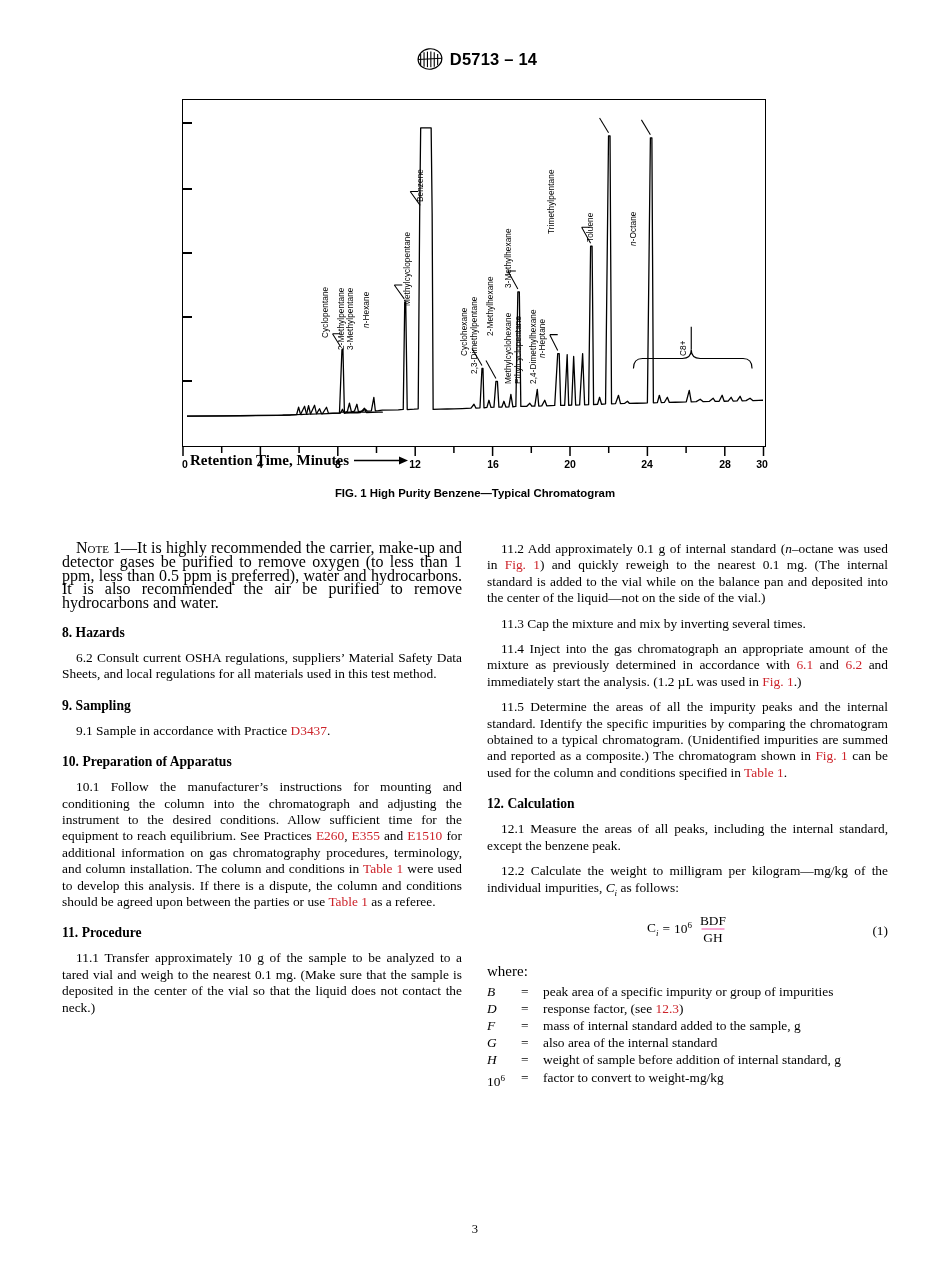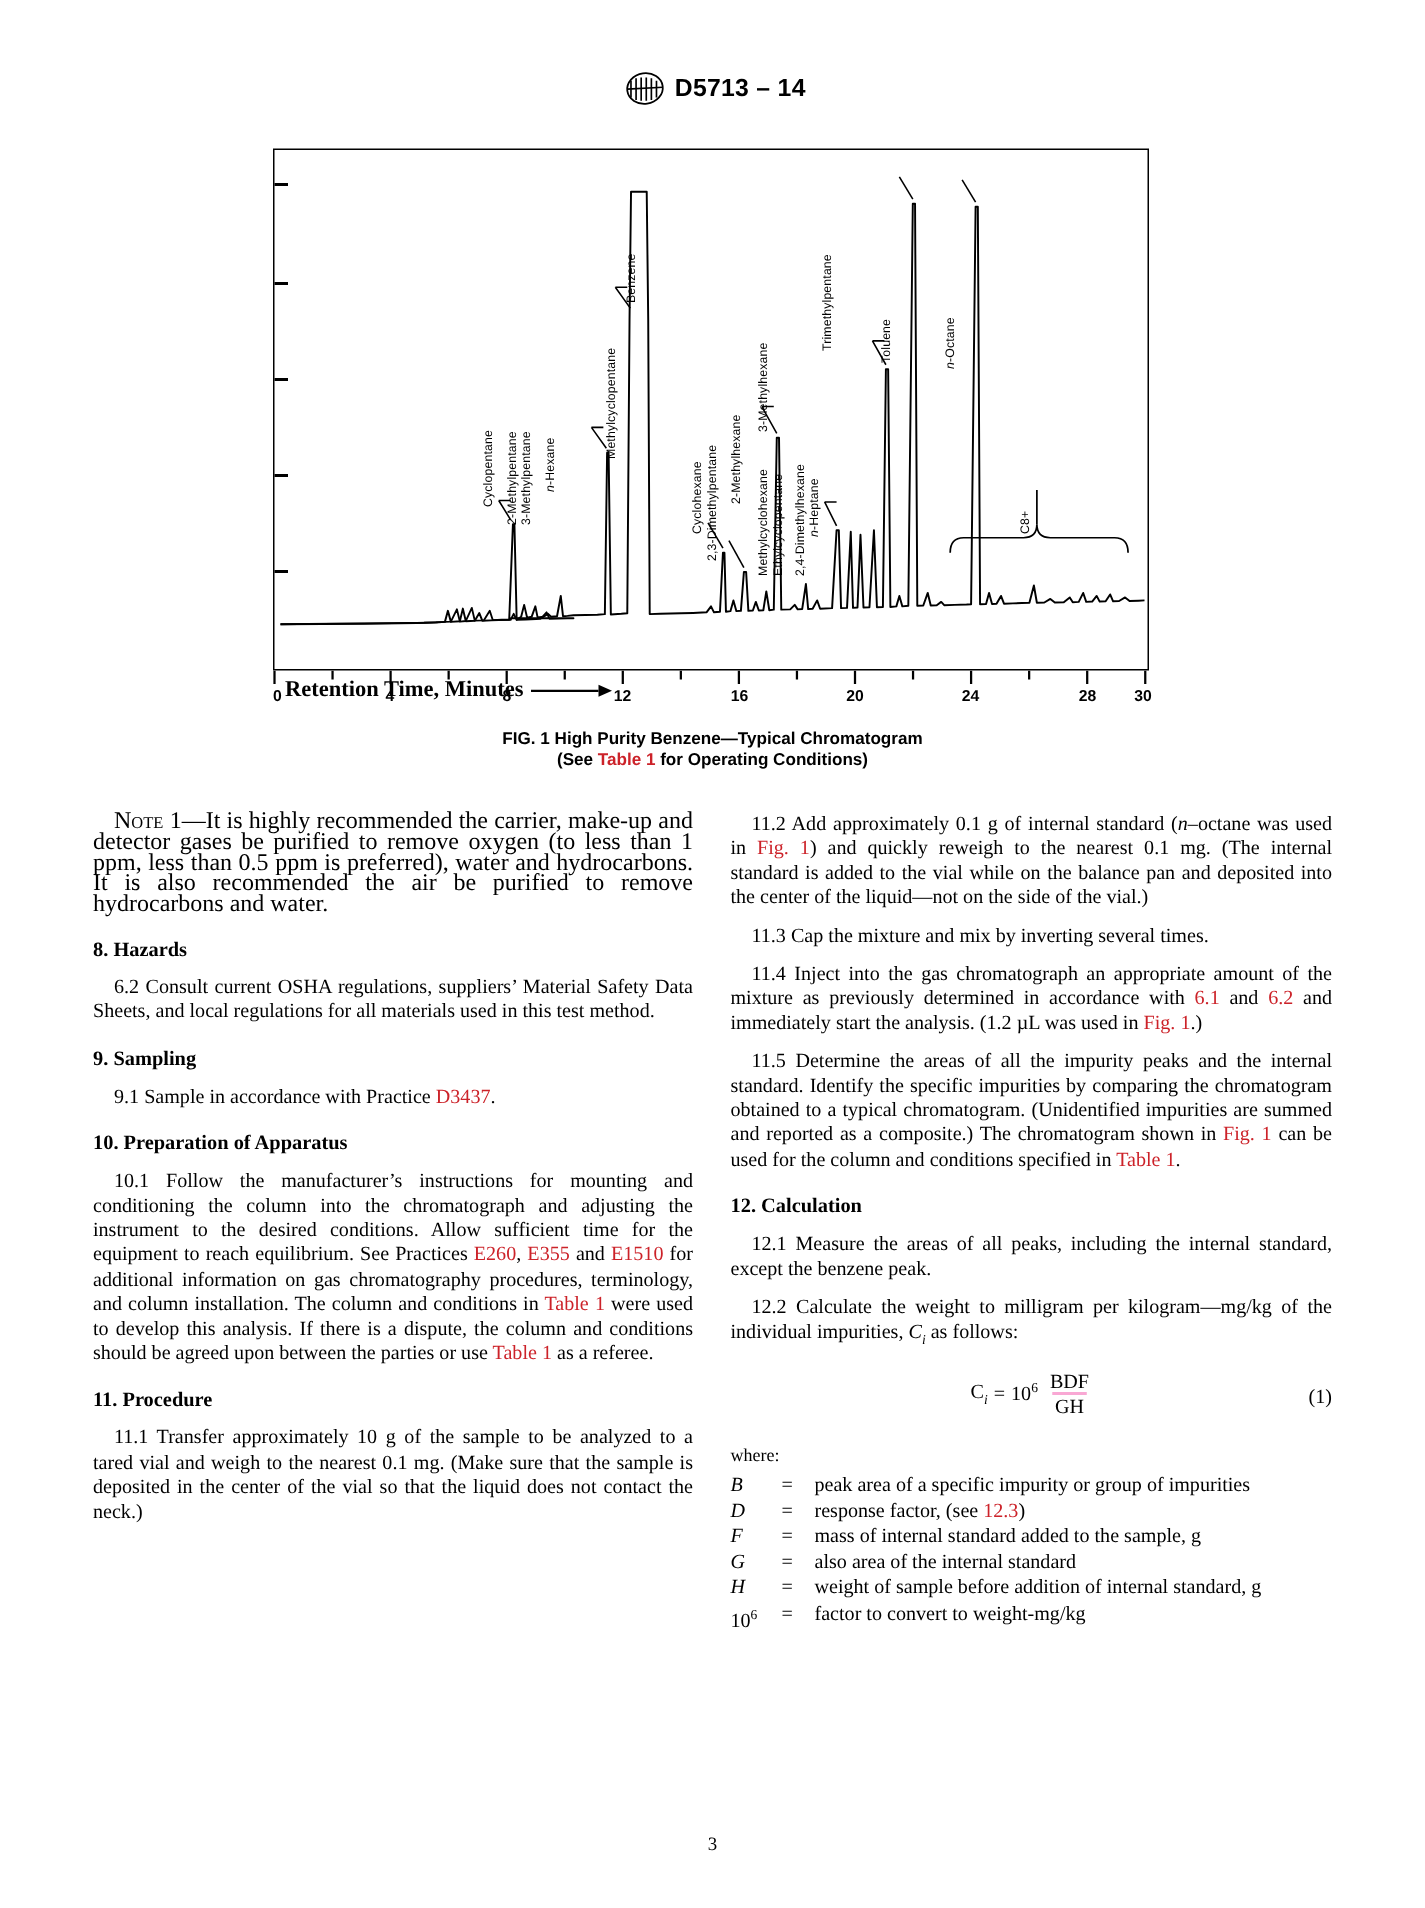--- a/index.html
+++ b/index.html
@@ -60,21 +60,21 @@
   #eq-body{position:absolute;left:50%;transform:translateX(-50%);
            display:flex;align-items:center;gap:4px;font-size:13.4px;}
   .frac{display:inline-flex;flex-direction:column;align-items:center;
         line-height:1.12;margin-left:2px;}
   .frac .num{padding:0 2px;}
   .frac .den{padding:0 2px;border-top:2px solid #f9a8d4;}
   .sup{font-size:9px;vertical-align:super;}
   .sub{font-size:9px;vertical-align:sub;}
   #eq-num{position:absolute;right:0;top:10px;font-size:13.4px;}
 
-  #where{margin-top:10px;font-size:12px;}
+  #where{margin-top:10px;font-size:15px;}
   table.defs{border-collapse:collapse;font-size:13.4px;margin-top:4px;width:100%;}
   table.defs td{vertical-align:top;padding:0 0 1px 0;line-height:16.2px;}
   td.sym{width:34px;font-style:italic;}
   td.eq{width:22px;font-style:normal;}
 
   #page-number{position:absolute;top:1222px;left:0;width:950px;
                text-align:center;font-size:12.6px;}
 </style>
 </head>
 <body>
@@ -247,21 +247,20 @@
 <div id="xaxis-title">
   <span>Retention Time, Minutes</span>
   <svg class="arrow" width="54" height="9" viewBox="0 0 54 9">
     <line x1="0" y1="4.5" x2="45" y2="4.5" stroke="#000" stroke-width="1.5"></line>
     <polygon points="45,0.5 54,4.5 45,8.5" fill="#000"></polygon>
   </svg>
 </div>
 
 <div id="fig-caption">
   <div>FIG. 1  High Purity Benzene—Typical Chromatogram</div>
-  <div><span>(See </span><span class="redlink">Table 1</span><span> for Operating Conditions)</span></div>
 </div>
 
 <div id="col-left">
 
   <p class="note"><span class="sc">Note</span><span> 1—It is highly recommended the carrier, make-up and detector gases be purified to remove oxygen (to less than 1 ppm, less than 0.5 ppm is preferred), water and hydrocarbons. It is also recommended the air be purified to remove hydrocarbons and water.</span></p>
 
   <h3 class="sec">8.  Hazards</h3>
   <p class="body">6.2 Consult current OSHA regulations, suppliers’ Material Safety Data Sheets, and local regulations for all materials used in this test method.</p>
 
   <h3 class="sec">9.  Sampling</h3>

